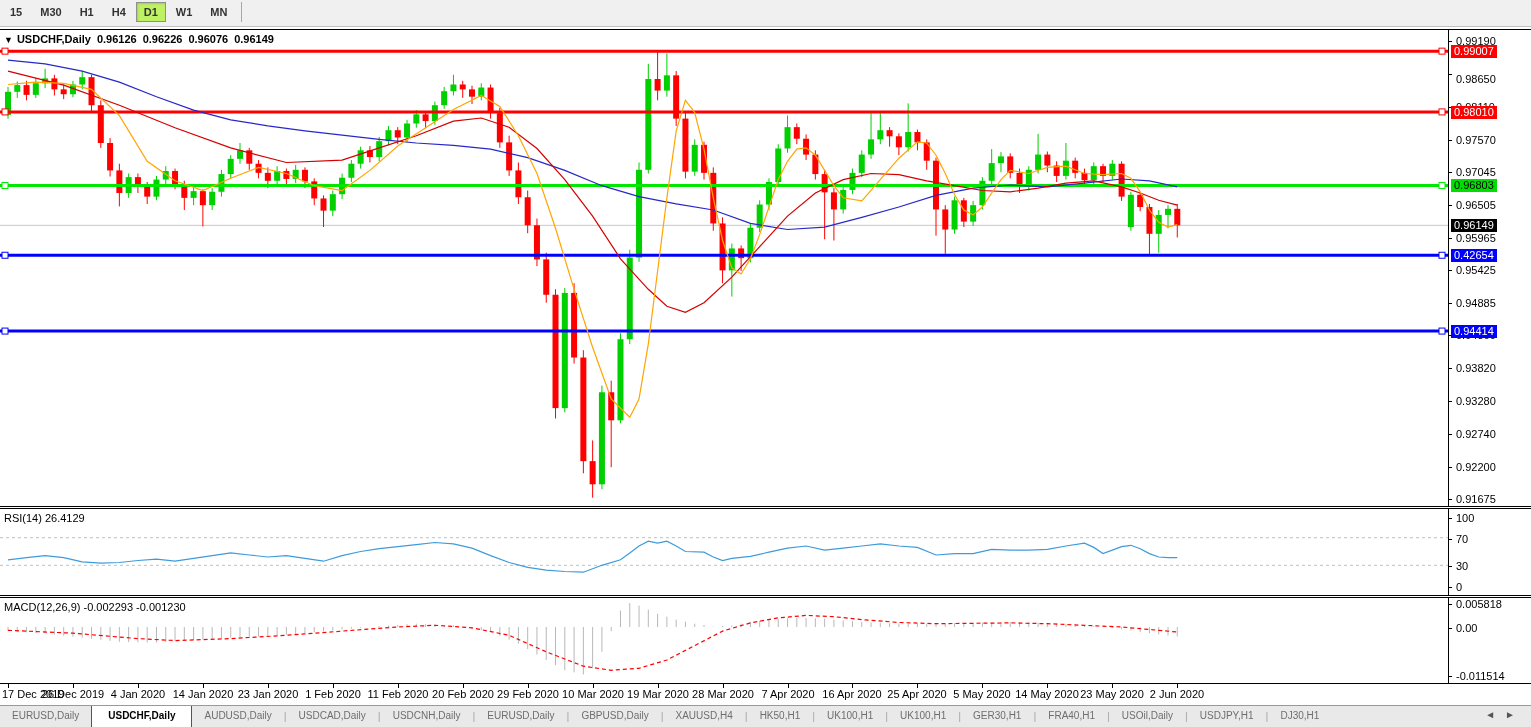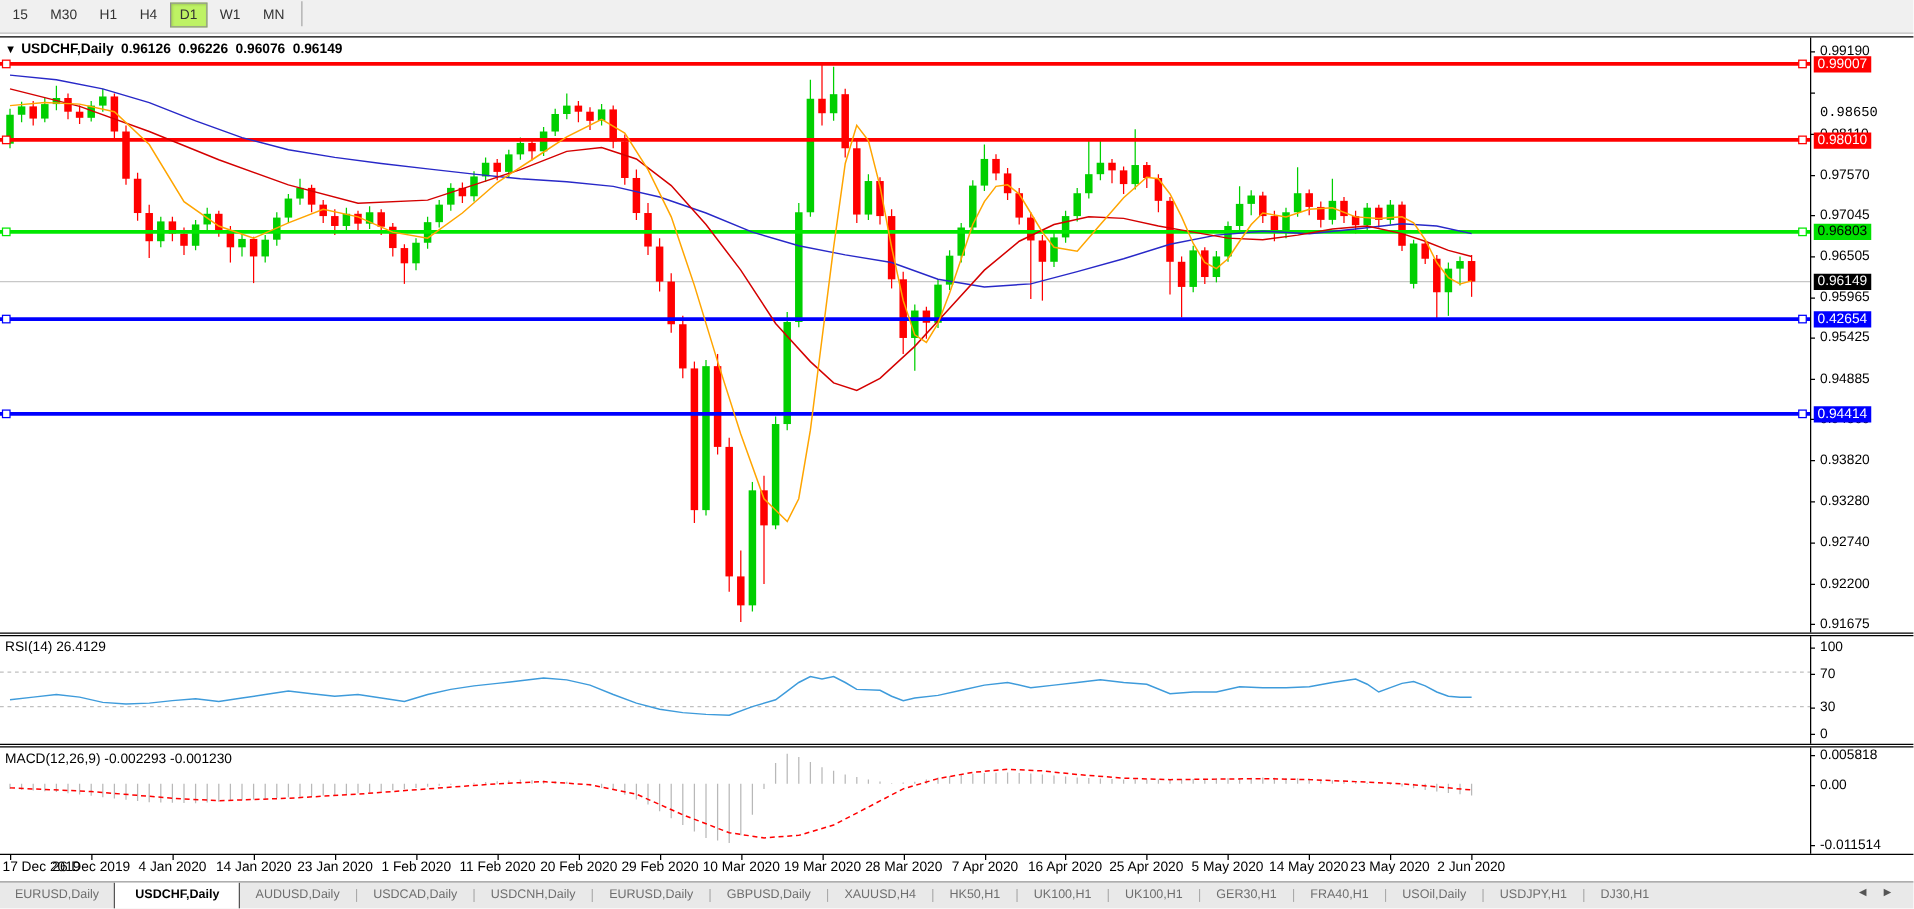--- a/index.html
+++ b/index.html
@@ -1,19 +1,19 @@
 <!DOCTYPE html>
 <html><head>
 <meta charset="utf-8">
 <style>
   html,body{margin:0;padding:0;background:#fff;font-family:"Liberation Sans",sans-serif;}
   #app{position:relative;width:1531px;height:727px;overflow:hidden;background:#fff;}
   
   #toolbar{position:absolute;left:0;top:0;width:1531px;height:27px;background:#f0f0f0;border-bottom:1px solid #c0c0c0;box-sizing:border-box;white-space:nowrap;padding-left:1px;}
-  .tf-btn{display:inline-block;margin:2px 1px;padding:3px 7px;font-size:11px;font-weight:400;color:#333;border:1px solid transparent;cursor:default;}
+  .tf-btn{display:inline-block;margin:2px 1px;padding:3px 7px;font-size:11px;font-weight:700;color:#333;border:1px solid transparent;cursor:default;}
   .tf-btn.active{border:1px solid #8f8f8f;background:#bef264;box-shadow:inset 1px 1px 2px rgba(0,0,0,0.15);}
   .tb-sep{display:inline-block;width:1px;height:20px;background:#a8a8a8;vertical-align:middle;margin:0 5px;}
   
   .pane{position:absolute;left:0;width:1531px;background:#fff;border-top:1px solid #000;border-bottom:1px solid #000;box-sizing:border-box;}
   #main-pane{top:29px;height:478px;}
   #rsi-pane{top:508px;height:88px;}
   #macd-pane{top:597px;height:87px;}
   .axis-border{position:absolute;left:1448px;top:0;bottom:0;width:1px;background:#000;}
   .pane svg{position:absolute;left:0;top:0;}
   .pane-label{position:absolute;left:4px;top:3px;font-size:11px;color:#000;white-space:nowrap;}
@@ -571,21 +571,21 @@
         <polyline points="8.0,54.5 35.8,52.1 63.7,53.3 91.5,59.4 119.4,85.6 147.2,131.3 175.0,150.8 202.9,160.5 230.7,148.3 258.6,137.4 286.4,143.5 314.2,155.7 342.1,160.5 369.9,140.4 397.8,116.0 425.6,97.8 453.4,79.5 481.3,65.5 499.8,76.4 518.4,105.7 537.0,143.5 555.5,198.3 574.1,259.3 592.6,317.2 611.2,369.0 629.8,387.2 639.0,369.0 648.3,314.1 657.6,241.0 666.9,167.8 676.2,100.8 685.4,70.3 694.7,82.5 704.0,119.1 713.3,167.8 722.6,210.5 731.8,237.9 741.1,244.0 750.4,228.8 759.7,204.4 769.0,177.0 778.2,149.6 787.5,131.3 796.8,119.1 806.1,117.9 815.4,125.2 824.6,140.4 833.9,155.7 843.2,167.8 861.8,170.9 880.3,149.6 898.9,128.2 917.4,111.8 926.7,113.0 936.0,125.2 945.3,143.5 954.6,164.8 963.8,180.0 973.1,184.9 982.4,177.0 991.7,163.0 1001.0,149.6 1010.2,140.4 1028.8,143.5 1047.4,137.4 1065.9,136.2 1084.5,143.5 1103.0,144.7 1121.6,143.5 1130.9,148.3 1140.2,161.8 1149.4,180.0 1158.7,192.2 1168.0,197.1 1177.3,194.7" fill="none" stroke="#ffa500" stroke-width="1.2"></polyline>
       </svg>
     <div class="pane-label" id="chart-header">
       <span class="dd">▼</span><span>USDCHF,Daily</span><span>0.96126</span><span>0.96226</span><span>0.96076</span><span>0.96149</span>
     </div>
     <div class="axis-border"></div>
     <div id="main-axis">
         <div class="ax-tick" style="top: 11px;"></div>
         <div class="ax-label" style="top: 6px;">0.99190</div>
         <div class="ax-tick" style="top: 44px;"></div>
-        <div class="ax-label" style="top: 56px; font-family: Liberation Mono, monospace;">0.98650</div>
+        <div class="ax-label" style="top: 44px;">0.98650</div>
         <div class="ax-tick" style="top: 77px;"></div>
         <div class="ax-label" style="top: 72px;">0.98110</div>
         <div class="ax-tick" style="top: 110px;"></div>
         <div class="ax-label" style="top: 105px;">0.97570</div>
         <div class="ax-tick" style="top: 142px;"></div>
         <div class="ax-label" style="top: 137px;">0.97045</div>
         <div class="ax-tick" style="top: 175px;"></div>
         <div class="ax-label" style="top: 170px;">0.96505</div>
         <div class="ax-tick" style="top: 208px;"></div>
         <div class="ax-label" style="top: 203px;">0.95965</div>

